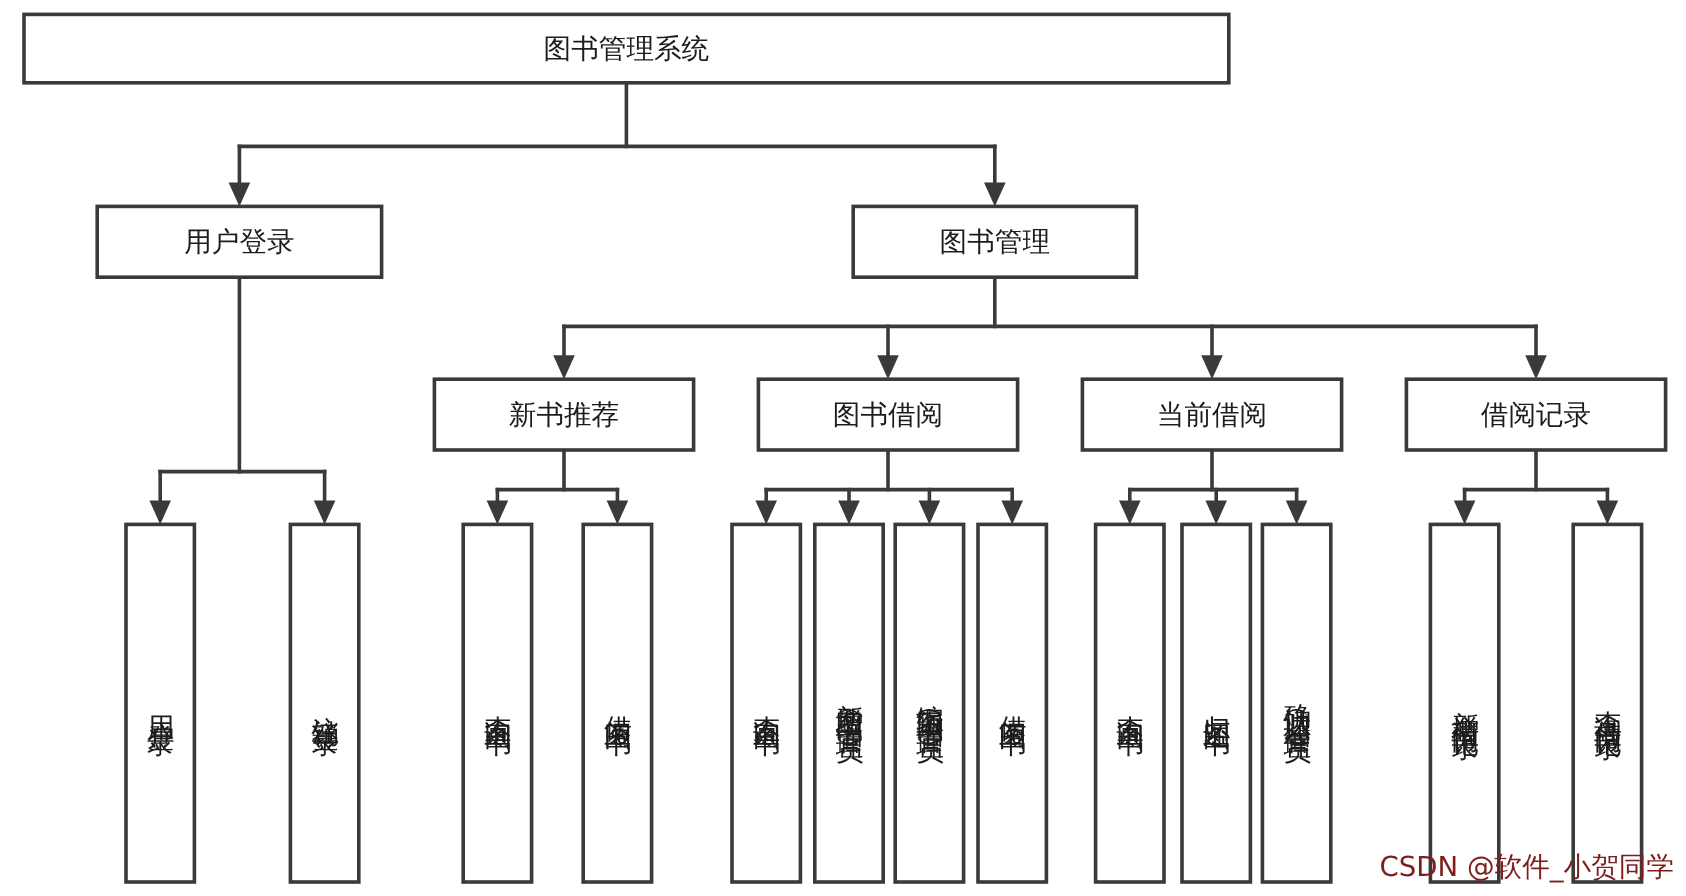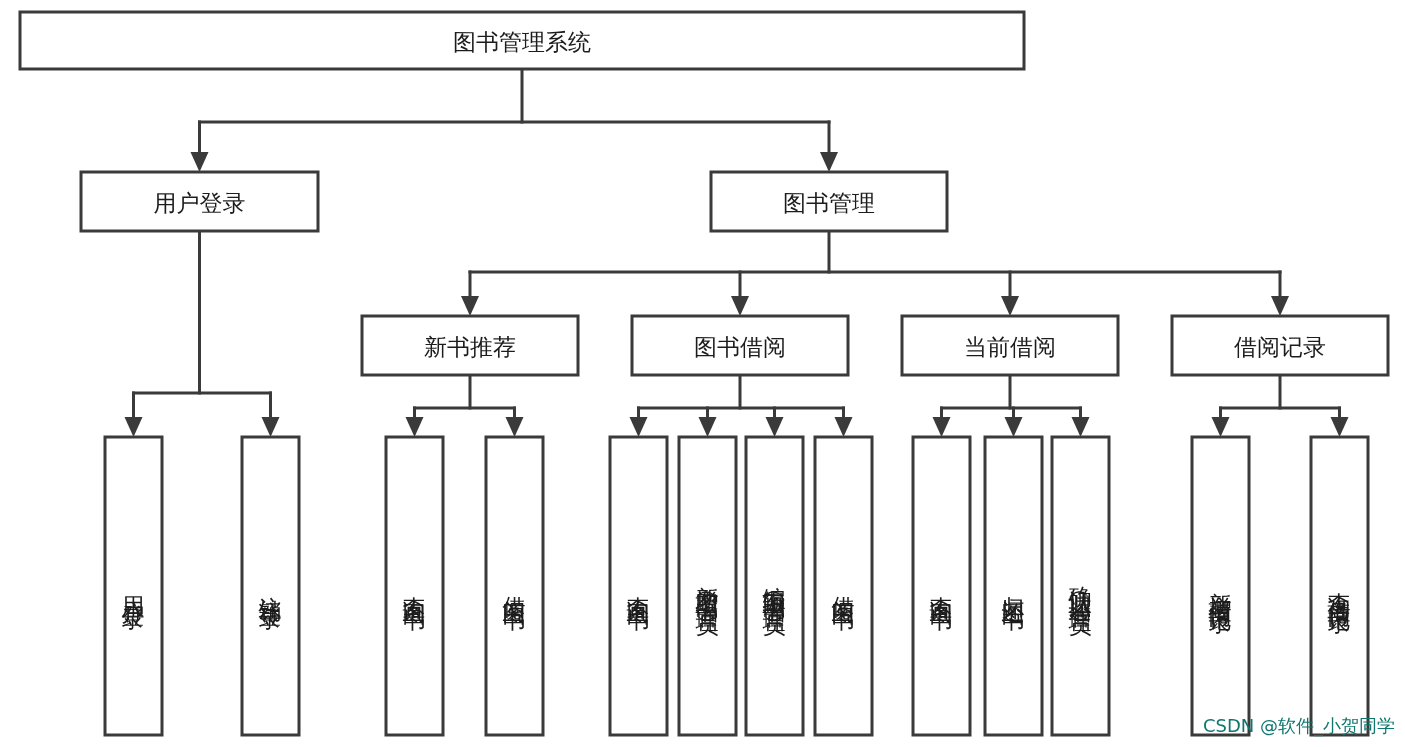--- a/index.html
+++ b/index.html
@@ -53,22 +53,22 @@
     writing-mode: vertical-rl;
     text-orientation: upright;
     letter-spacing: 4px;
     dominant-baseline: central;
   }
   .watermark-text {
     position: absolute;
     right: 10px;
     bottom: 9px;
     font-family: "DejaVu Sans", "Liberation Sans", sans-serif;
-    font-size: 18px;
-    color: #0f766e;
+    font-size: 23px;
+    color: #7f1d1d;
     white-space: nowrap;
     user-select: none;
   }
 </style>
 </head>
 <body>
 
 <div id="diagram-root">
   <svg id="tree-svg" viewBox="0 0 1405 747">
     <g id="connector-layer">

